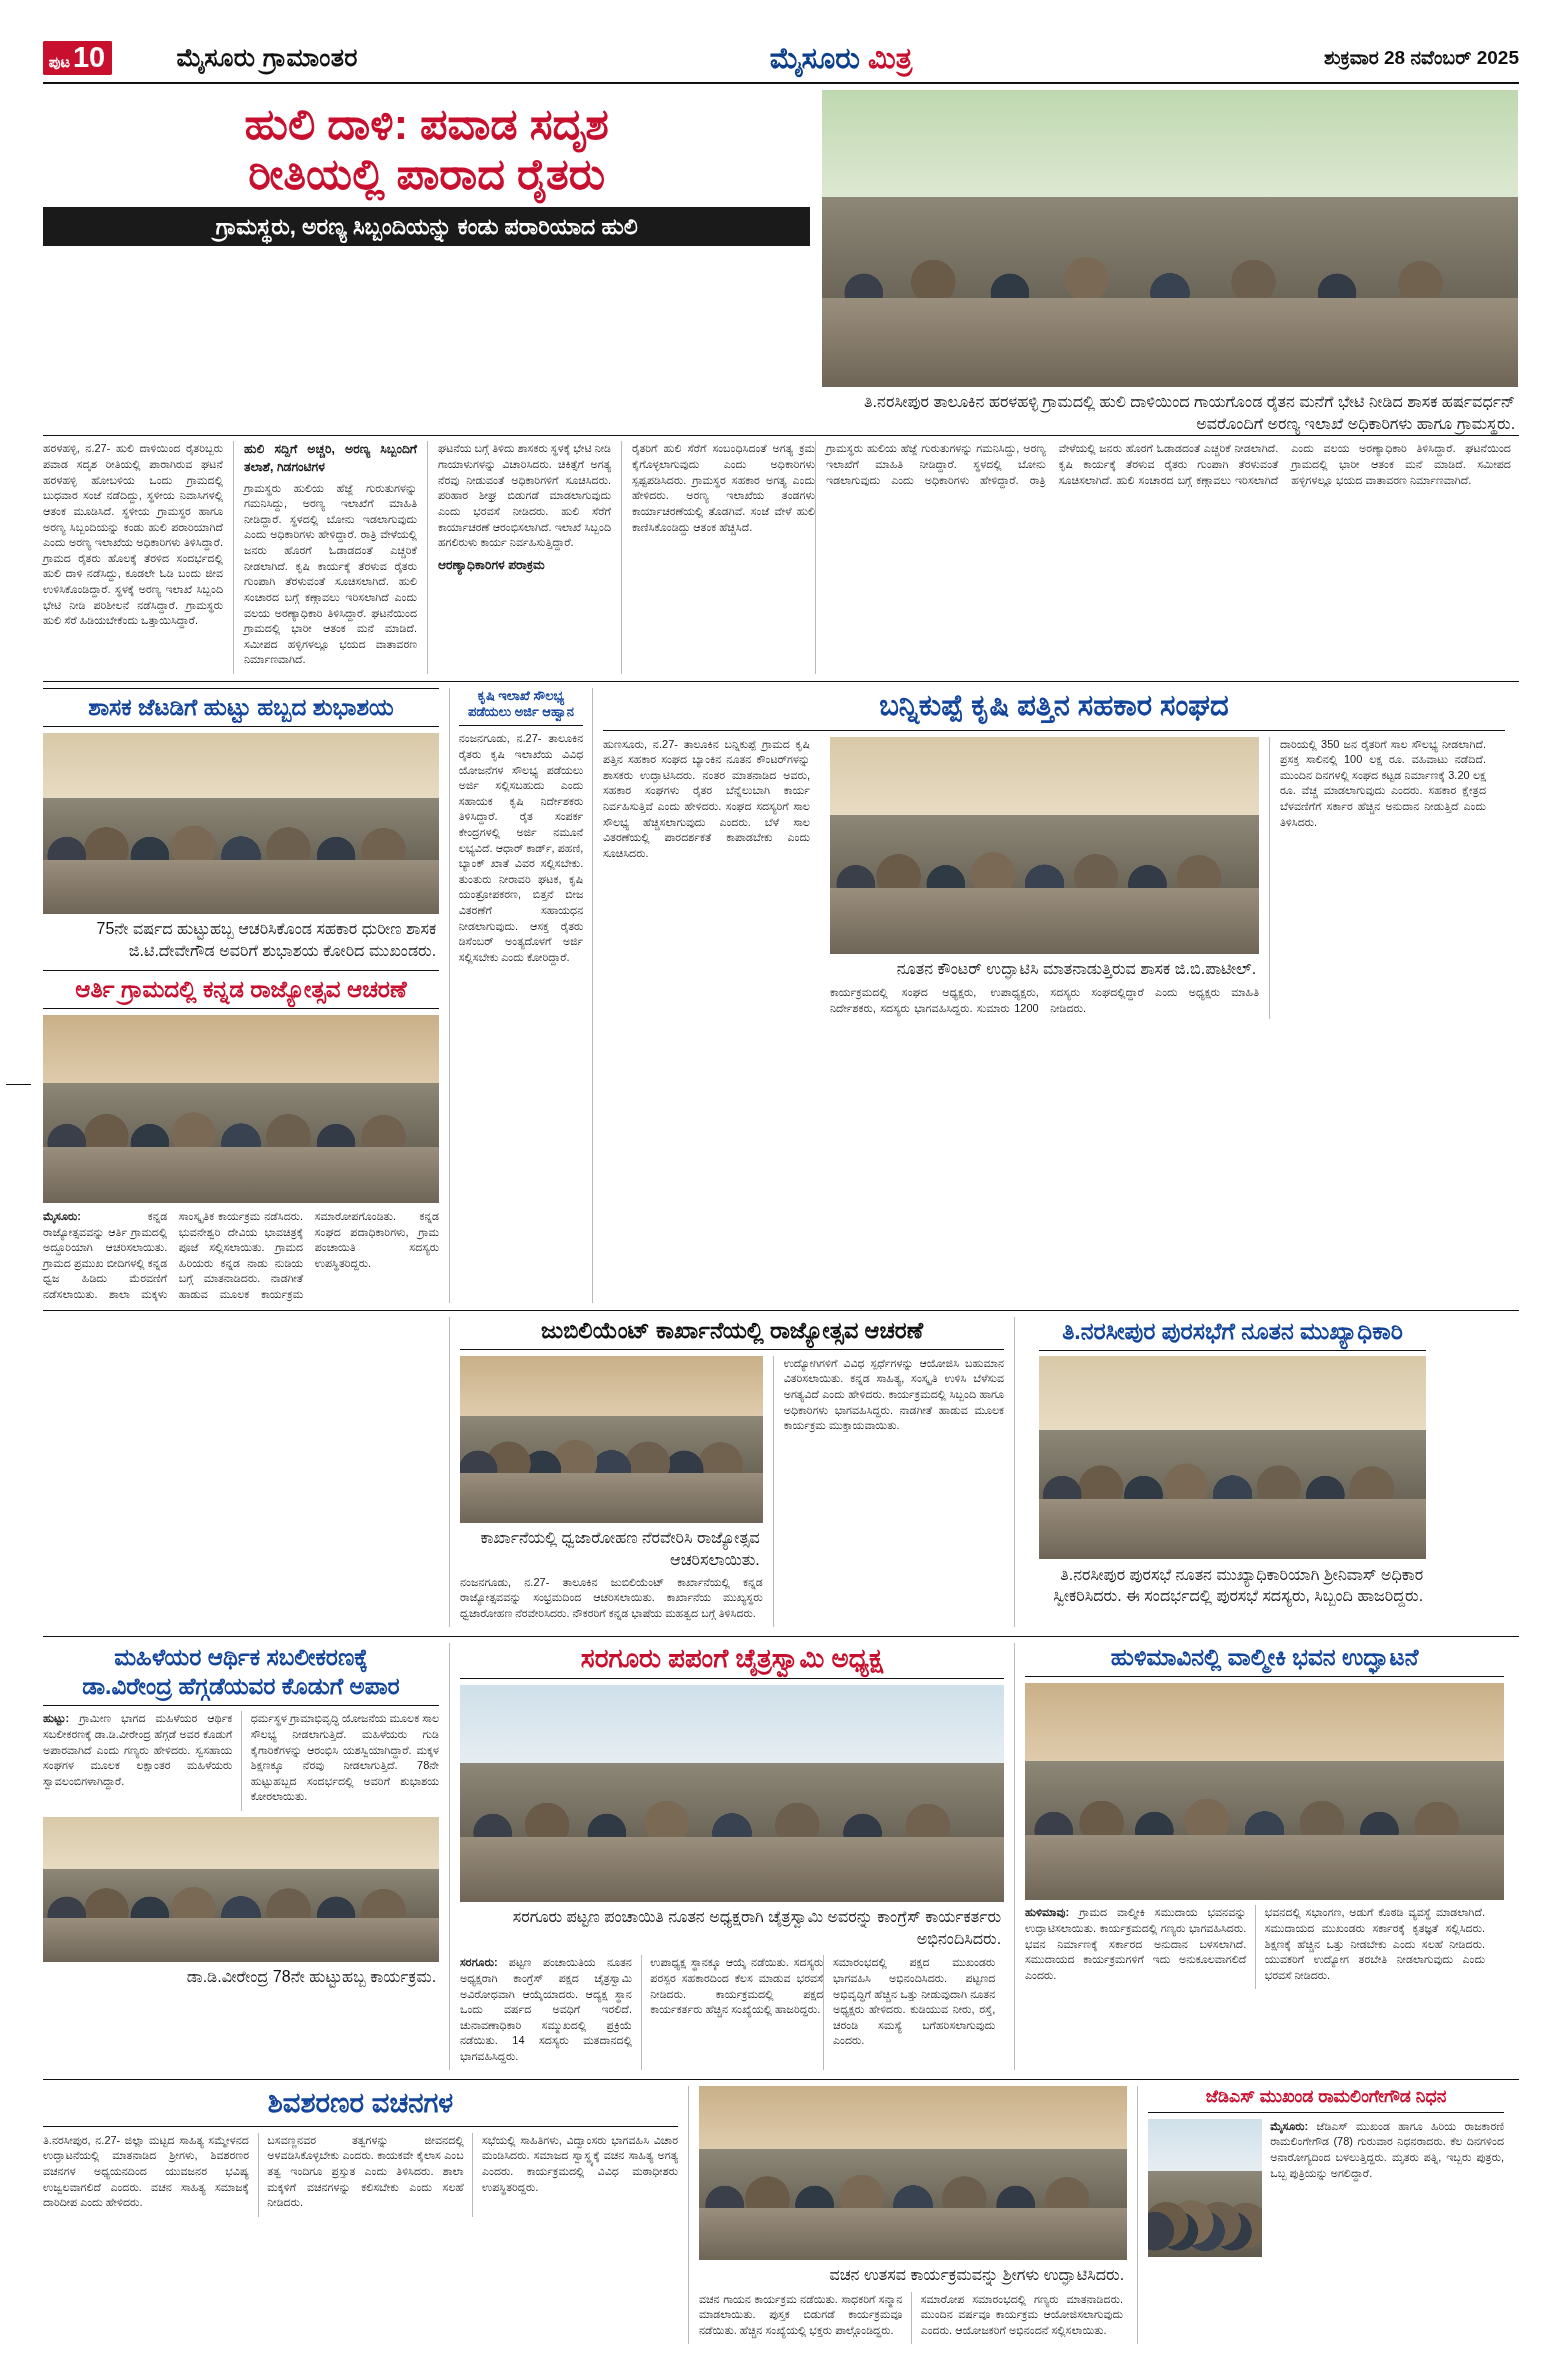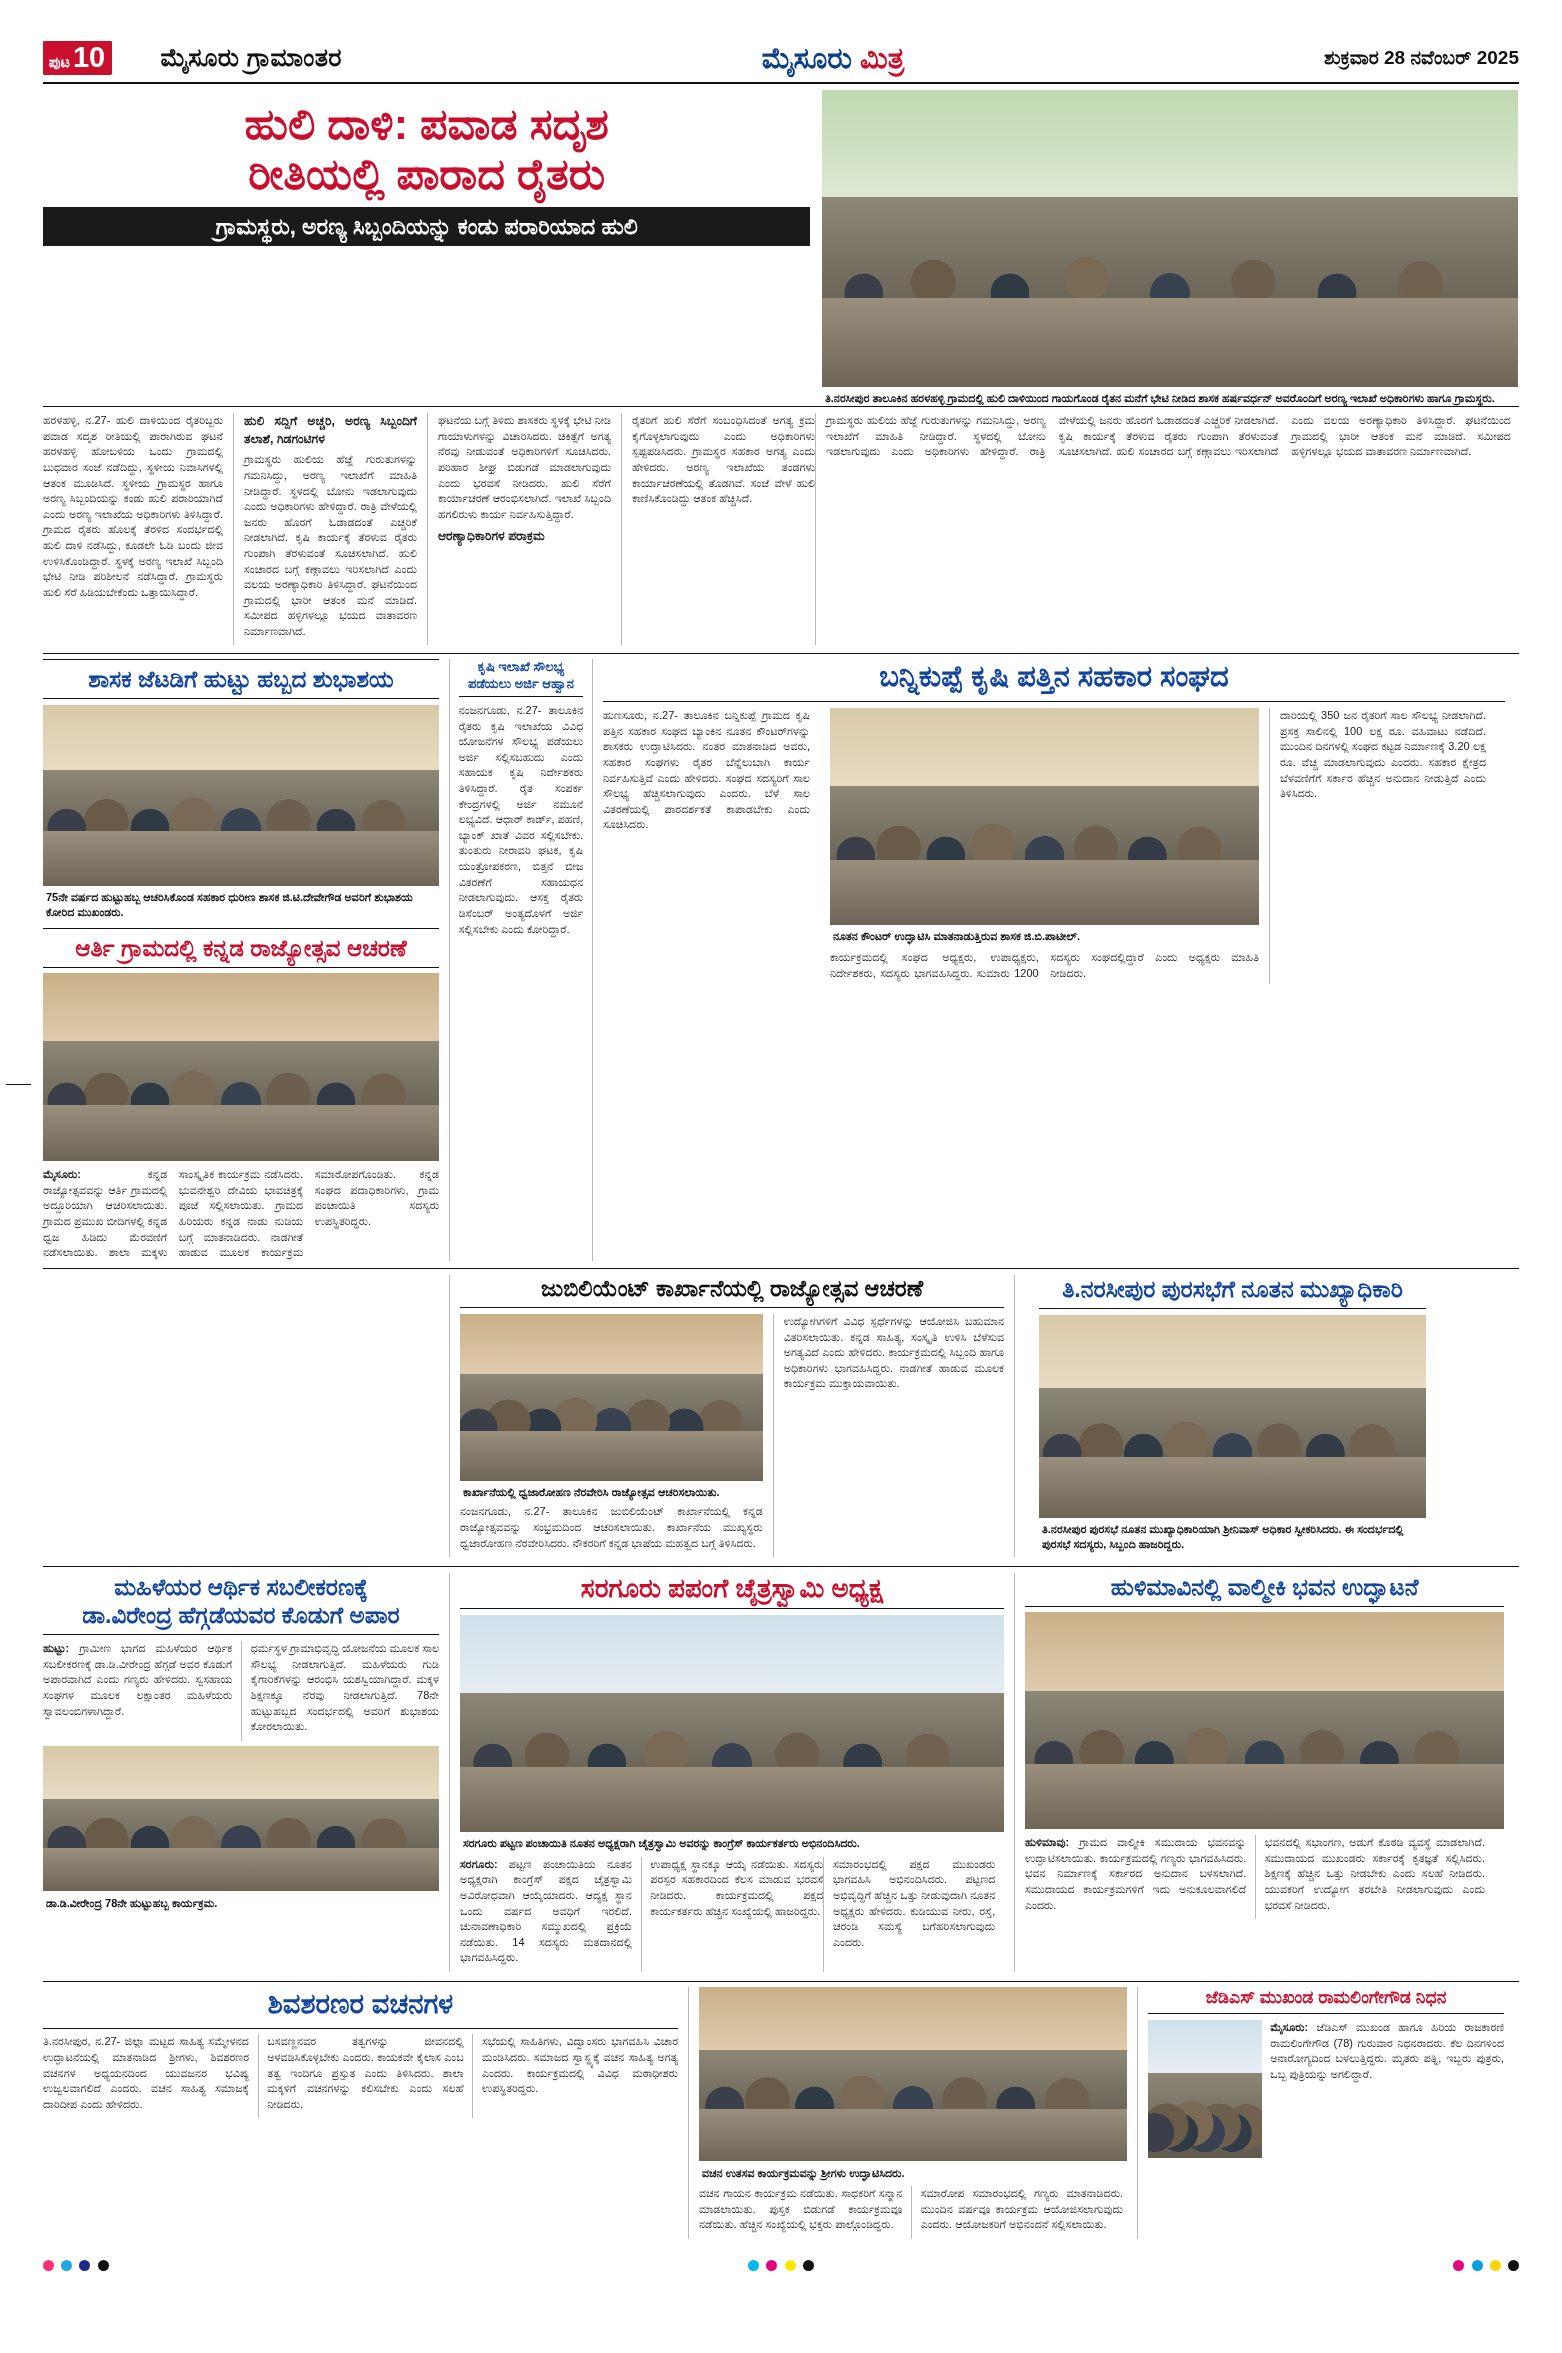--- a/index.html
+++ b/index.html
@@ -1,21 +1,21 @@
 <!DOCTYPE html>
 <html style="font-size:11.6px"><head>
 <meta charset="utf-8">
 <style>
   html,body{margin:0;padding:0;background:#ffffff;}
   body{width:1562px;height:2354px;font-family:"Liberation Sans",sans-serif;color:#111;}
   .page{position:relative;width:1562px;height:2354px;box-sizing:border-box;padding:41px 43px 29px 43px;}
 
   
   .masthead{display:flex;align-items:center;justify-content:space-between;border-bottom:2.9px solid #111;padding-bottom:7.2px;}
-  .mast-left{display:flex;align-items:center;gap:10px;}
+  .mast-left{display:flex;align-items:center;gap:26px;}
   .pageno{display:flex;align-items:baseline;background:#c8102e;color:#fff;padding:2.9px 7.2px 4.3px 5.8px;border-radius:1.4px;}
   .pageno .small{font-size:14.5px;font-weight:bold;margin-right:2.9px;}
   .pageno .big{font-size:29px;font-weight:bold;line-height:0.9;}
   .mast-section{font-size:25px;font-weight:bold;letter-spacing:0.4px;margin-left:38px;}
   .mast-logo{font-size:29px;font-weight:bold;color:#0b3f8c;text-align:center;line-height:1;}
   .mast-logo .red{color:#c8102e;}
   .mast-date{font-size:19px;font-weight:bold;}
 
   
   .hl{font-weight:bold;}
@@ -30,21 +30,21 @@
       radial-gradient(circle at 27% 70%, #2f3a45 0 19px, transparent 19.6px),
       radial-gradient(circle at 38% 60%, #7a6a55 0 22px, transparent 22.5px),
       radial-gradient(circle at 50% 70%, #394250 0 19.6px, transparent 20px),
       radial-gradient(circle at 62% 62%, #6d5f4d 0 22px, transparent 22.5px),
       radial-gradient(circle at 74% 70%, #333b46 0 19px, transparent 19.6px),
       radial-gradient(circle at 86% 63%, #71624f 0 22px, transparent 22.5px),
       linear-gradient(#8d8777,#5f5a4d);}
   .photo.green .sky{background:linear-gradient(#bfd8b0,#dfe9d4);}
   .photo.hall .sky{background:linear-gradient(#d8c9a8,#e8dcc4);}
   .photo.stage .sky{background:linear-gradient(#c9b089,#e0cdae);}
-  .cap{font-size:11px;line-height:1.35;text-align:left;padding:4.3px 2.9px 0 2.9px;font-weight:bold;}
+  .cap{font-size:16px;line-height:1.35;text-align:right;padding:4.3px 2.9px 0 2.9px;font-weight:normal;}
 
   .band{background:#1a1a1a;color:#fff;font-weight:bold;text-align:center;font-size:22px;padding:6.5px 4.3px;margin:7.2px 0 7.2px 0;}
   .rule-thin{border-top:0.7px solid #111;}
 
   .body-txt{font-size:11px;line-height:1.42;text-align:justify;color:#1a1a1a;}
   .body-txt p{margin:0 0 5.8px 0;}
   .subhead{font-weight:bold;font-size:12.3px;margin:0 0 4.3px 0;}
 
   .h-main{font-size:43px;line-height:1.16;font-weight:bold;color:#c8102e;text-align:center;margin:10px 0 7.2px 0;}
   .h-sec{font-size:29px;line-height:1.2;font-weight:bold;text-align:center;}

